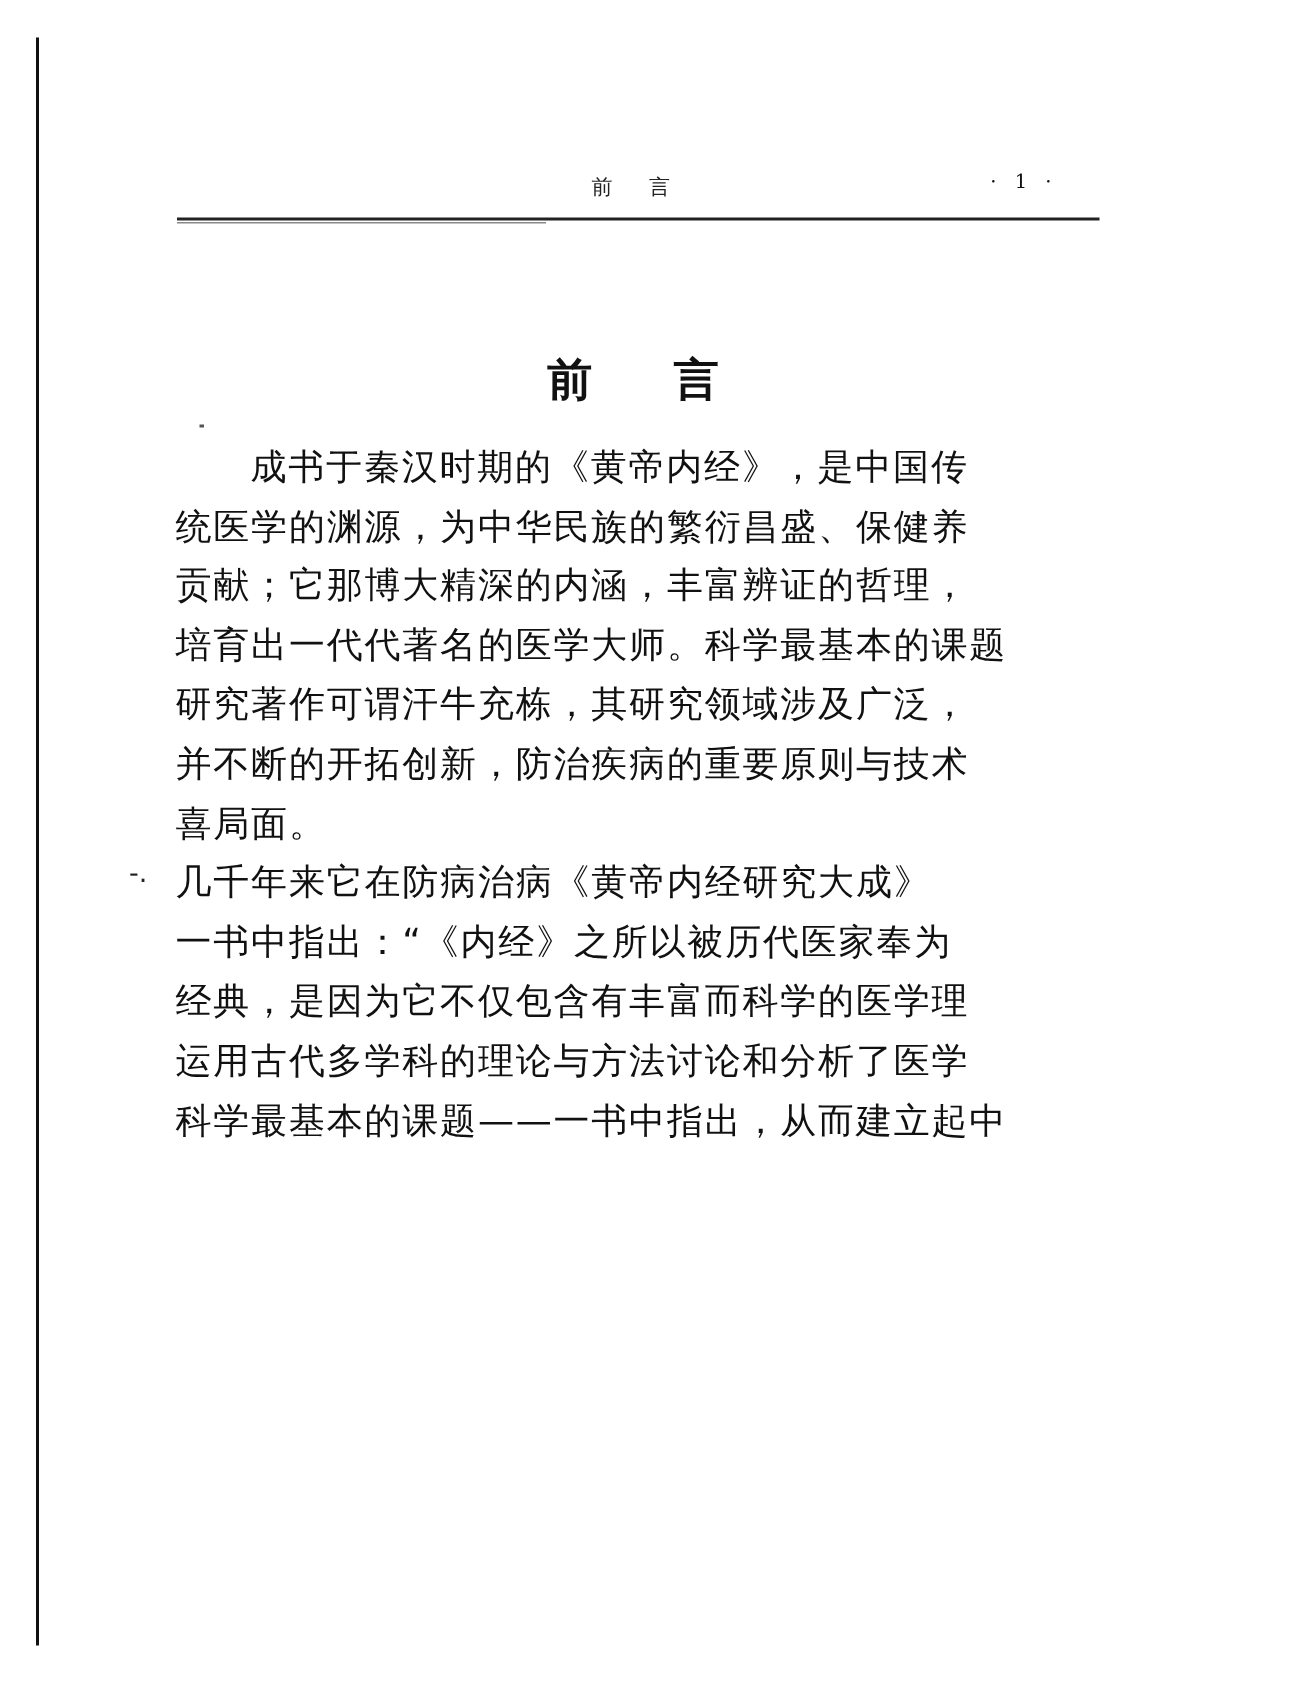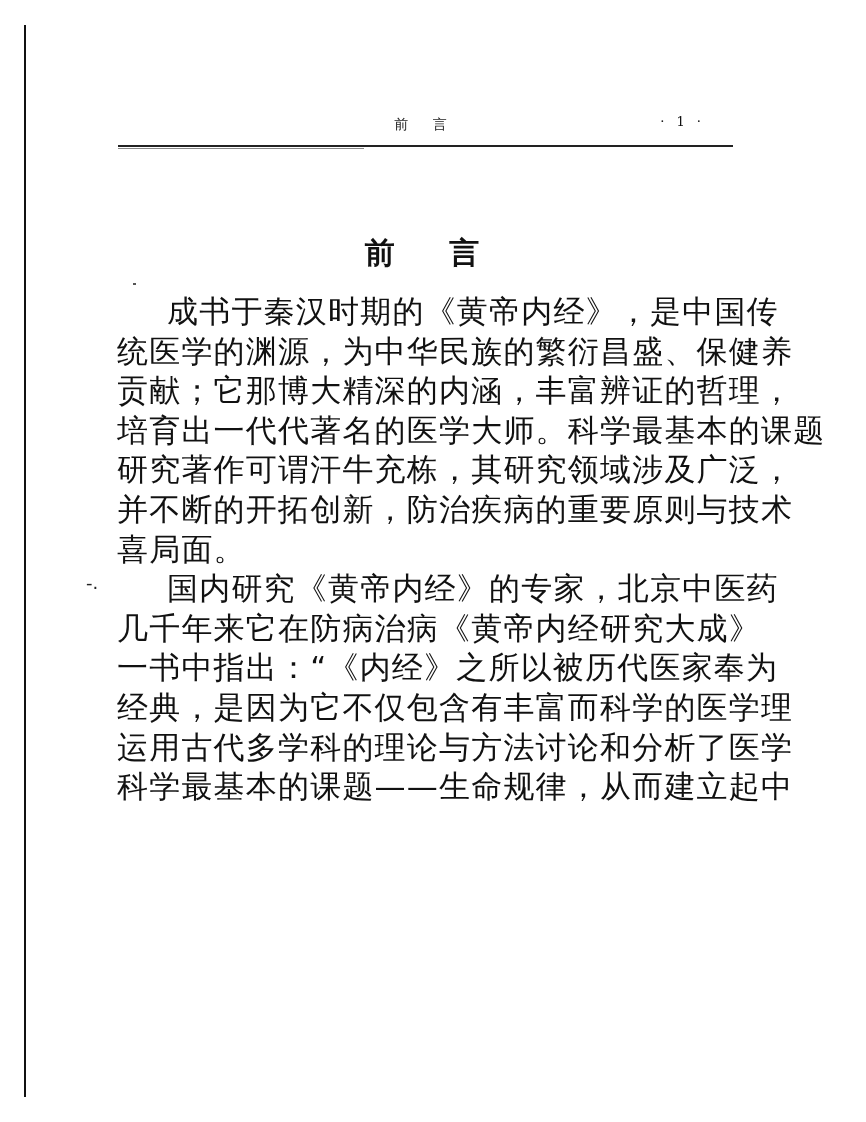--- a/index.html
+++ b/index.html
@@ -28,21 +28,21 @@
   .header-rule::after {
     content: ""; position: absolute; left: 0; top: 3px; width: 40%; height: 1px; background: #888;
   }
   .chapter-title {
     position: absolute; left: 0; width: 866px; top: 233px; text-align: center;
     font-size: 30px; font-weight: bold; letter-spacing: 22px; padding-left: 0px;
   }
   .chapter-title span { display: inline-block; }
   .body-text {
     position: absolute; left: 117px; top: 292px; width: 625px;
-    font-size: 31px; line-height: 39.6px; letter-spacing: 1.2px; color: #111;
+    font-size: 24px; line-height: 39.6px; letter-spacing: 1.2px; color: #111;
   }
   .line { white-space: nowrap; height: 39.6px; }
   .indent { padding-left: 50px; }
   .margin-mark {
     position: absolute; left: 86px; top: 578px; font-size: 18px; color: #222; line-height: 10px;
   }
   .stray-dot {
     position: absolute; left: 133px; top: 283px; width: 3px; height: 2px; background: #555;
   }
 </style>
@@ -68,20 +68,19 @@
   <div>
     <div class="line indent">成书于秦汉时期的《黄帝内经》，是中国传</div>
     <div class="line">统医学的渊源，为中华民族的繁衍昌盛、保健养</div>
     <div class="line">贡献；它那博大精深的内涵，丰富辨证的哲理，</div>
     <div class="line">培育出一代代著名的医学大师。科学最基本的课题</div>
     <div class="line">研究著作可谓汗牛充栋，其研究领域涉及广泛，</div>
     <div class="line">并不断的开拓创新，防治疾病的重要原则与技术</div>
     <div class="line">喜局面。</div>
   </div>
   <div>
-    <div class="line indent">国内研究《黄帝内经》的专家，北京中医药</div>
     <div class="line">几千年来它在防病治病《黄帝内经研究大成》</div>
     <div class="line">一书中指出：“《内经》之所以被历代医家奉为</div>
     <div class="line">经典，是因为它不仅包含有丰富而科学的医学理</div>
     <div class="line">运用古代多学科的理论与方法讨论和分析了医学</div>
-    <div class="line">科学最基本的课题——生命规律，从而建立起中</div>
+    <div class="line">科学最基本的课题——一书中指出，从而建立起中</div>
   </div>
 </div>
 
 </body></html>

